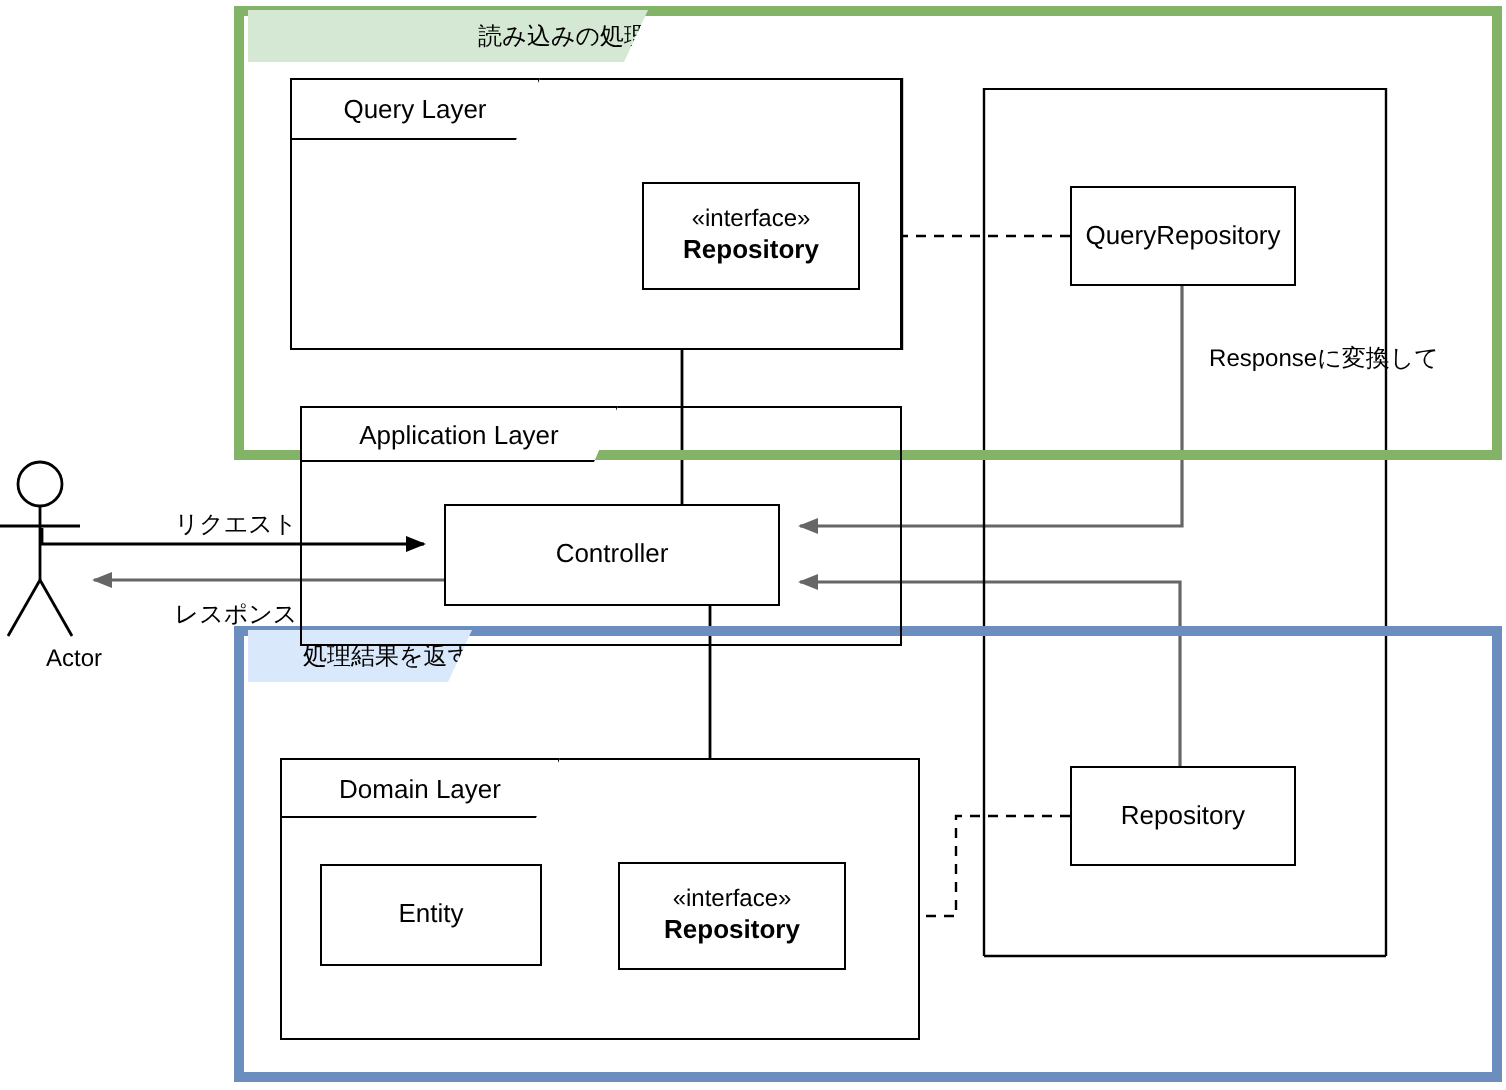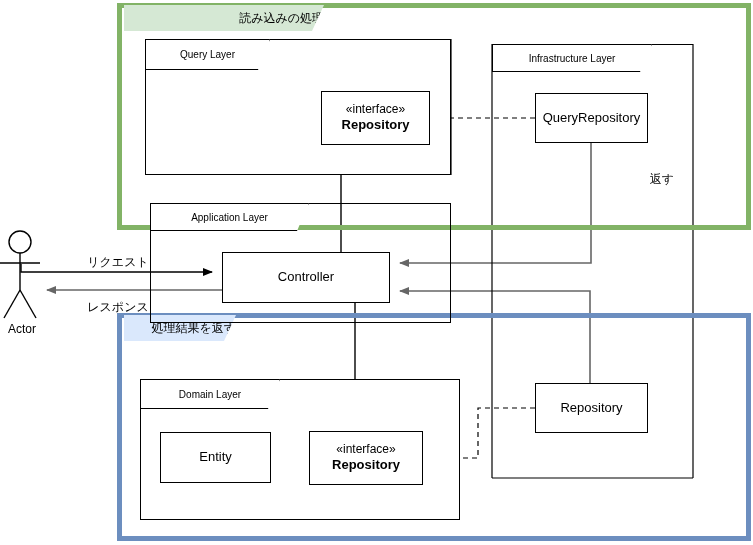--- a/index.html
+++ b/index.html
@@ -17,21 +17,21 @@
     display:flex;align-items:center;justify-content:center;
     flex-direction:column;text-align:center;font-size:13px;line-height:1.25;
   }
   .box .stereo{font-size:12px;font-weight:normal;}
   .box .iname{font-size:13px;font-weight:bold;}
   
   .pkg{border:1px solid #000000;background:transparent;}
   .pkg-tab{
     position:absolute;left:0;top:0;border:1px solid #000000;border-bottom:1px solid #000000;
     background:#ffffff;box-sizing:border-box;
-    font-size:10px;display:flex;align-items:center;justify-content:center;
+    font-size:13px;display:flex;align-items:center;justify-content:center;
   }
   .pkg-tab-label{padding:0 10px;}
   .group-band{position:absolute;box-sizing:border-box;background:transparent;}
   .grp-title{
     position:absolute;box-sizing:border-box;
     font-size:12px;display:flex;align-items:center;justify-content:flex-end;
     text-align:center;
   }
   .free-label{position:absolute;font-size:12px;text-align:center;line-height:1.3;}
   .actor-label{position:absolute;font-size:12px;text-align:center;}
@@ -101,24 +101,20 @@
   </div>
 
   <div class="node pkg" style="left:145px;top:39px;width:306px;height:136px;background:#ffffff;"></div>
   <div class="pkg-tab" style="left:145px;top:39px;width:125px;height:31px;
               clip-path:polygon(0 0,100% 0,calc(100% - 12px) 100%,0 100%);">
     <span class="pkg-tab-label">Query Layer</span>
   </div>
 
   <div class="node" style="left:492px;top:44px;width:201px;height:434px;background:transparent;
               border-top:1px solid #000000;"></div>
-  <div class="pkg-tab" style="left:492px;top:44px;width:160px;height:28px;
-              clip-path:polygon(0 0,100% 0,calc(100% - 12px) 100%,0 100%);">
-    <span class="pkg-tab-label">Infrastructure Layer</span>
-  </div>
 
   <div class="node pkg" style="left:150px;top:203px;width:301px;height:120px;background:transparent;"></div>
   <div class="pkg-tab" style="left:150px;top:203px;width:159px;height:28px;background:#ffffff;
               clip-path:polygon(0 0,100% 0,calc(100% - 12px) 100%,0 100%);">
     <span class="pkg-tab-label">Application Layer</span>
   </div>
 
   <div class="node pkg" style="left:140px;top:379px;width:320px;height:141px;background:#ffffff;"></div>
   <div class="pkg-tab" style="left:140px;top:379px;width:140px;height:30px;
               clip-path:polygon(0 0,100% 0,calc(100% - 12px) 100%,0 100%);">
@@ -154,21 +150,21 @@
 
   <div class="free-label" style="left:73px;top:255px;width:90px;">
     <span>リクエスト</span>
   </div>
 
   <div class="free-label" style="left:73px;top:300px;width:90px;">
     <span>レスポンス</span>
   </div>
 
   <div class="free-label" style="left:592px;top:172px;width:140px;">
-    <div>返す</div>
+    <div>Responseに変換して</div>
   </div>
 
 
-  <div class="actor-label" style="left:1px;top:322px;width:42px;">
+  <div class="actor-label" style="left:16px;top:322px;width:42px;">
     <span>Actor</span>
   </div>
 
 </div>
 
 </body></html>

